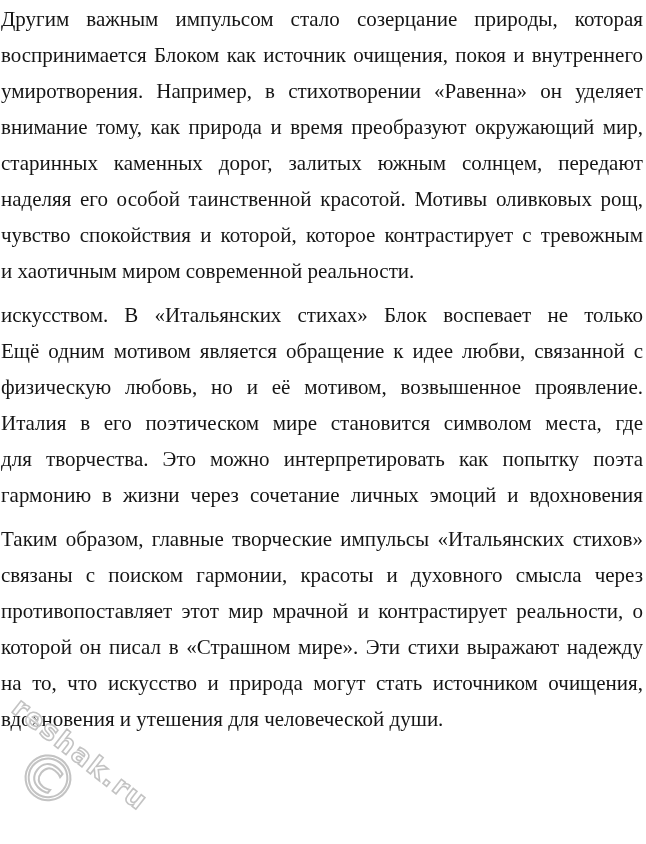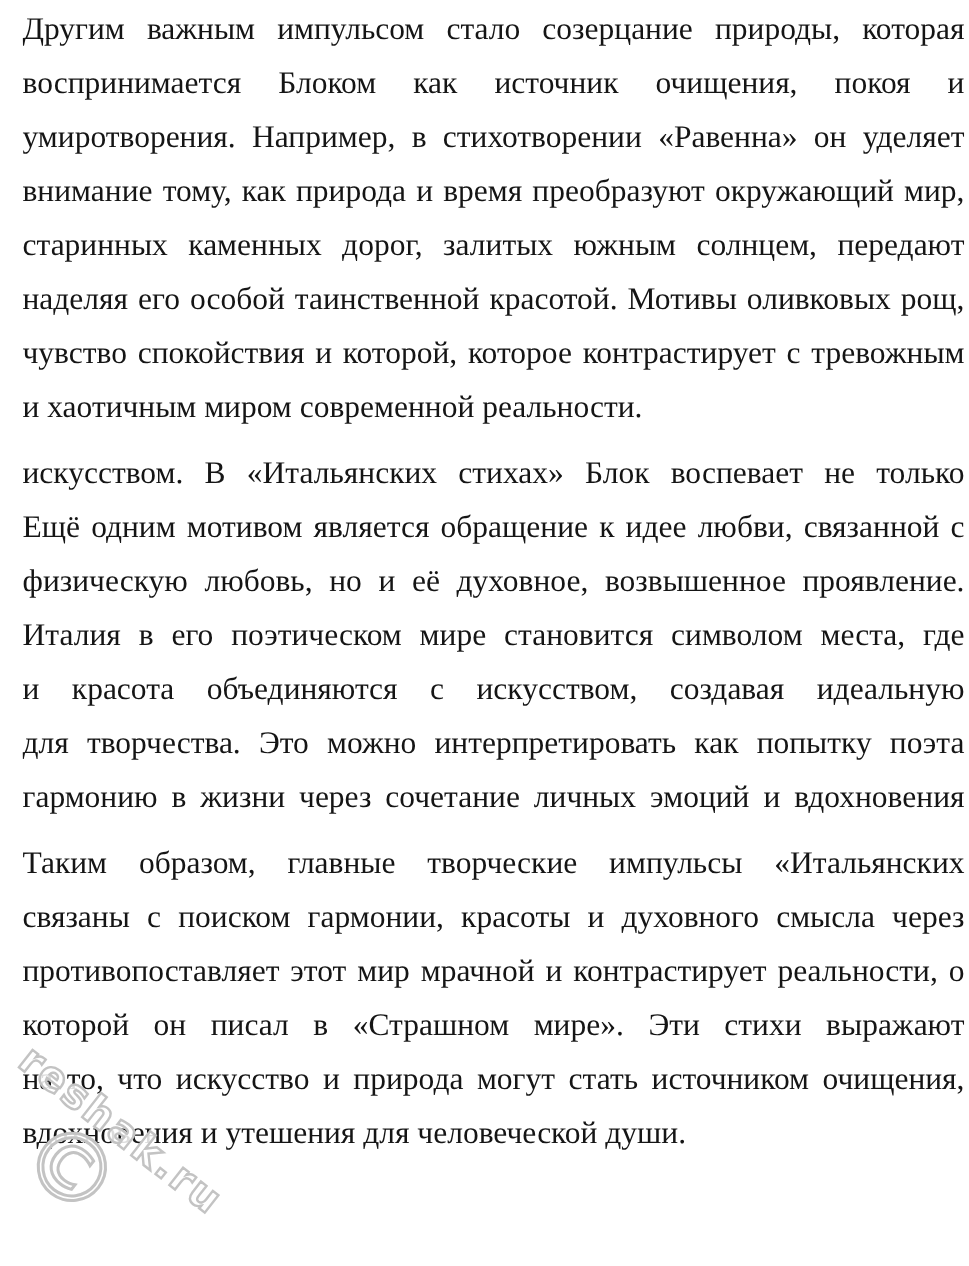--- a/index.html
+++ b/index.html
@@ -10,21 +10,21 @@
   body {
     width: 646px;
     height: 844px;
     overflow: hidden;
   }
   .page {
     position: relative;
     box-sizing: border-box;
     width: 646px;
     height: 844px;
-    padding: 1px 3px 0 15px;
+    padding: 1px 3px 0 1px;
     font-family: "Liberation Serif", "DejaVu Serif", serif;
     font-size: 21px;
     color: #151515;
     background: #ffffff;
   }
   .para { margin: 0 0 8px 0; }
   .para:last-of-type { margin-bottom: 0; }
   .line {
     height: 36px;
     line-height: 36px;
@@ -85,23 +85,22 @@
     <div class="line">внимание тому, как природа и время преобразуют окружающий мир,</div>
     <div class="line">старинных каменных дорог, залитых южным солнцем, передают</div>
     <div class="line">наделяя его особой таинственной красотой. Мотивы оливковых рощ,</div>
     <div class="line">чувство спокойствия и которой, которое контрастирует с тревожным</div>
     <div class="line last">и хаотичным миром современной реальности.</div>
   </div>
 
   <div class="para">
     <div class="line">искусством. В «Итальянских стихах» Блок воспевает не только</div>
     <div class="line">Ещё одним мотивом является обращение к идее любви, связанной с</div>
-    <div class="line">физическую любовь, но и её духовное, возвышенное проявление.</div>
+    <div class="line">физическую любовь, но и её мотивом, возвышенное проявление.</div>
     <div class="line">Италия в его поэтическом мире становится символом места, где любовь</div>
-    <div class="line">и красота объединяются с искусством, создавая идеальную атмосферу</div>
     <div class="line">для творчества. Это можно интерпретировать как попытку поэта найти</div>
     <div class="line">гармонию в жизни через сочетание личных эмоций и вдохновения</div>
   </div>
 
   <div class="para">
     <div class="line">Таким образом, главные творческие импульсы «Итальянских стихов»</div>
     <div class="line">связаны с поиском гармонии, красоты и духовного смысла через</div>
     <div class="line">противопоставляет этот мир мрачной и контрастирует реальности, о</div>
     <div class="line">которой он писал в «Страшном мире». Эти стихи выражают надежду</div>
     <div class="line">на то, что искусство и природа могут стать источником очищения,</div>

